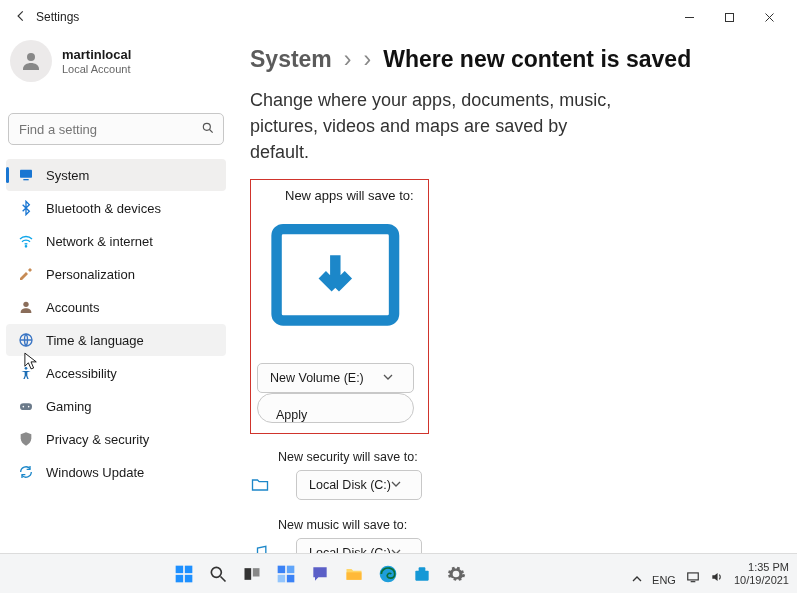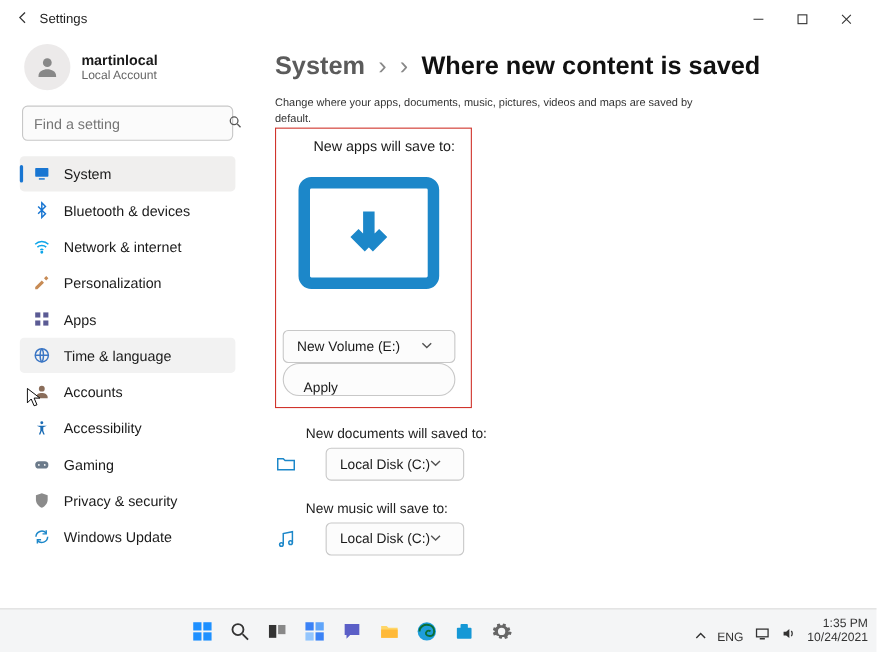--- a/index.html
+++ b/index.html
@@ -25,40 +25,40 @@
   .titlebar .spacer { flex:1; }
   .winbtn { width: 40px; height: 30px; display:flex; align-items:center; justify-content:center; font-size:12px; color:#333;}
   .winbtn svg { width:11px; height:11px; }
   
   .container {
     display: flex;
     height: calc(100% - 34px - 40px);
   }
   .sidebar {
     width: 232px;
-    padding: 0 16px;
+    padding: 0 4px;
   }
   .profile {
     display:flex; align-items:center; gap:10px;
     padding: 6px 6px 14px 6px;
   }
   .avatar {
     width: 42px; height: 42px; border-radius: 50%;
     background: #eceaea; display:flex; align-items:center; justify-content:center;
     color:#7a7a7a;
   }
   .avatar svg { width:24px; height:24px; }
   .profile .name { font-size:13px; font-weight:600; }
   .profile .sub { font-size:11px; color:#666; margin-top:1px;}
   .searchbox {
     display:flex; align-items:center;
     border:1px solid #c7c7c7; border-radius:5px;
     height: 32px; padding: 0 8px 0 10px;
     background:#fbfbfb;
-    margin: 0 4px 14px 4px;
+    margin: 17px 4px 14px 4px;
   }
   .searchbox input {
     flex:1; border:none; outline:none; background:transparent;
     font-size:13px; color:#555;
   }
   .searchbox .sicon { color:#555; }
   .searchbox .sicon svg { width:14px; height:14px; }
   .navlist { list-style:none; }
   .navitem {
     display:flex; align-items:center; gap:12px;
@@ -87,21 +87,21 @@
     overflow:hidden;
   }
   .crumb {
     display:flex; align-items:center; gap:12px;
     font-size: 23px; font-weight:600;
     margin-bottom: 14px;
     color:#5b5b5b;
   }
   .crumb .sep { color:#888; font-weight:400;}
   .crumb .last { color:#111; }
-  .desc { font-size:10px; color:#333; max-width:380px; line-height:1.45; }
+  .desc { font-size:18px; color:#333; max-width:380px; line-height:1.45; margin-bottom:14px;}
   .group {
     margin-bottom: 18px;
   }
   .group .glabel { font-size:12.5px; color:#222; margin-left:28px; margin-bottom:6px; }
   .group .grow {
     display:flex; align-items:center; gap:26px;
   }
   .group .gicon { width:20px; display:flex; justify-content:center;}
   .group .gicon svg { width:20px; height:20px; }
   .dropdown {
@@ -226,46 +226,35 @@
       <li class="navitem">
         <span class="nicon">
             <svg viewBox="0 0 24 24" fill="#c78b55">
               <path d="M3 18l9-9 3 3-9 9H3v-3zm12-12l3 3 3-3-3-3-3 3z"></path>
             </svg>
           </span>
         <span class="nlabel">Personalization</span>
       </li>
       <li class="navitem">
         <span class="nicon">
-            <svg viewBox="0 0 24 24" fill="#5b5b94">
-              <rect x="3" y="3" width="7" height="7"></rect>
-              <rect x="14" y="3" width="7" height="7"></rect>
-              <rect x="3" y="14" width="7" height="7"></rect>
-              <rect x="14" y="14" width="7" height="7"></rect>
-            </svg>
-          </span>
-        <span class="nlabel">Apps</span>
+            <svg viewBox="0 0 24 24" fill="#8a6d5a">
+              <circle cx="12" cy="8" r="4"></circle>
+              <path d="M4 20c0-4 4-6 8-6s8 2 8 6v1H4z"></path>
+            </svg>
+          </span>
+        <span class="nlabel">Accounts</span>
       </li>
       <li class="navitem hover">
         <span class="nicon">
             <svg viewBox="0 0 24 24" fill="none" stroke="#3b76c4" stroke-width="2">
               <circle cx="12" cy="12" r="9"></circle>
               <path d="M3 12h18M12 3c3 3 3 15 0 18M12 3c-3 3-3 15 0 18"></path>
             </svg>
           </span>
         <span class="nlabel">Time &amp; language</span>
-      </li>
-      <li class="navitem">
-        <span class="nicon">
-            <svg viewBox="0 0 24 24" fill="#8a6d5a">
-              <circle cx="12" cy="8" r="4"></circle>
-              <path d="M4 20c0-4 4-6 8-6s8 2 8 6v1H4z"></path>
-            </svg>
-          </span>
-        <span class="nlabel">Accounts</span>
       </li>
       <li class="navitem">
         <span class="nicon">
             <svg viewBox="0 0 24 24" fill="#1c6db5">
               <circle cx="12" cy="5" r="2"></circle>
               <path d="M5 9h14l-5 2v5l2 5h-2l-2-5-2 5H8l2-5v-5z"></path>
             </svg>
           </span>
         <span class="nlabel">Accessibility</span>
       </li>
@@ -325,21 +314,21 @@
               </svg></span>
         </div>
         <div class="applybtn">
           <span>Apply</span>
         </div>
       </div>
     </div>
 
     
     <div class="group">
-      <div class="glabel">New documents will saved to:</div>
+      <div class="glabel">New security will save to:</div>
       <div class="grow">
         <span class="gicon">
           <svg viewBox="0 0 24 24" fill="none" stroke="#1c87c9" stroke-width="1.6">
               <path d="M3 6h6l2 2h10v10H3z"></path>
             </svg>
         </span>
         <div class="dropdown">
           <span>Local Disk (C:)</span>
           <span class="chev"><svg viewBox="0 0 10 10">
                 <path d="M1 3 L5 7 L9 3" fill="none" stroke="#555" stroke-width="1.3"></path>
@@ -451,16 +440,16 @@
     <span><svg width="14" height="14" viewBox="0 0 24 24" fill="none" stroke="#333" stroke-width="2">
           <rect x="3" y="5" width="18" height="12"></rect>
           <path d="M8 20h8"></path>
         </svg></span>
     <span><svg width="14" height="14" viewBox="0 0 24 24" fill="#333">
           <path d="M4 9v6h4l5 4V5L8 9H4z"></path>
           <path d="M16 8c2 2 2 6 0 8" fill="none" stroke="#333" stroke-width="2"></path>
         </svg></span>
     <div class="clock">
       <div>1:35 PM</div>
-      <div>10/24/2021</div>
+      <div>10/19/2021</div>
     </div>
   </div>
 </div>
 
 </body></html>

